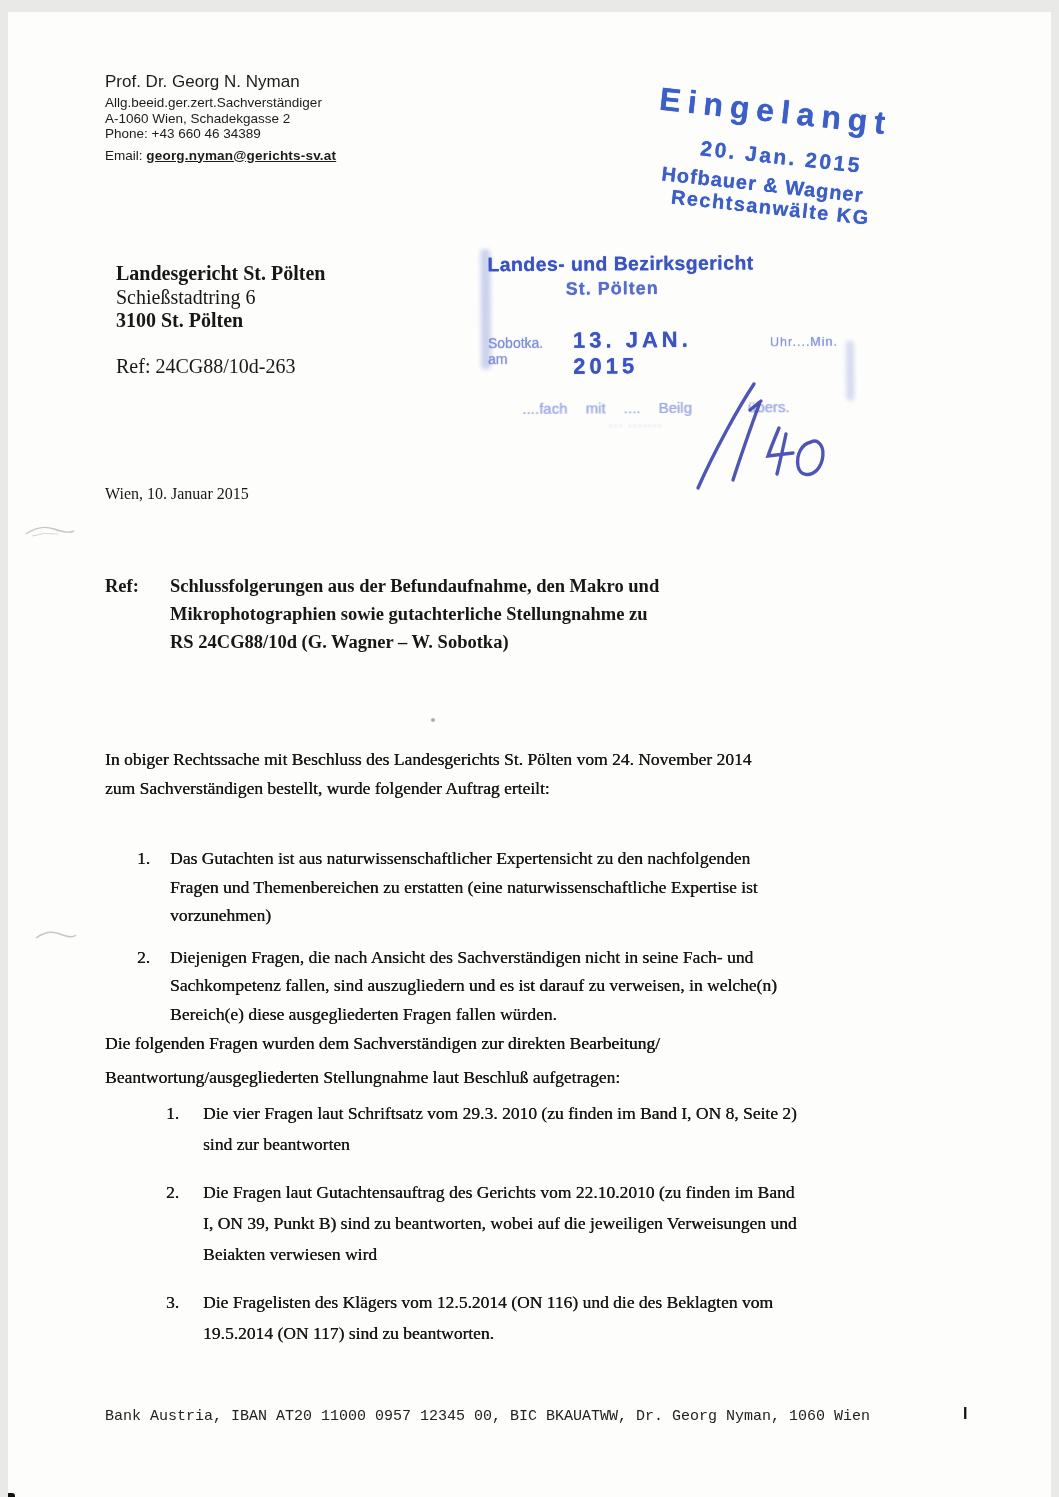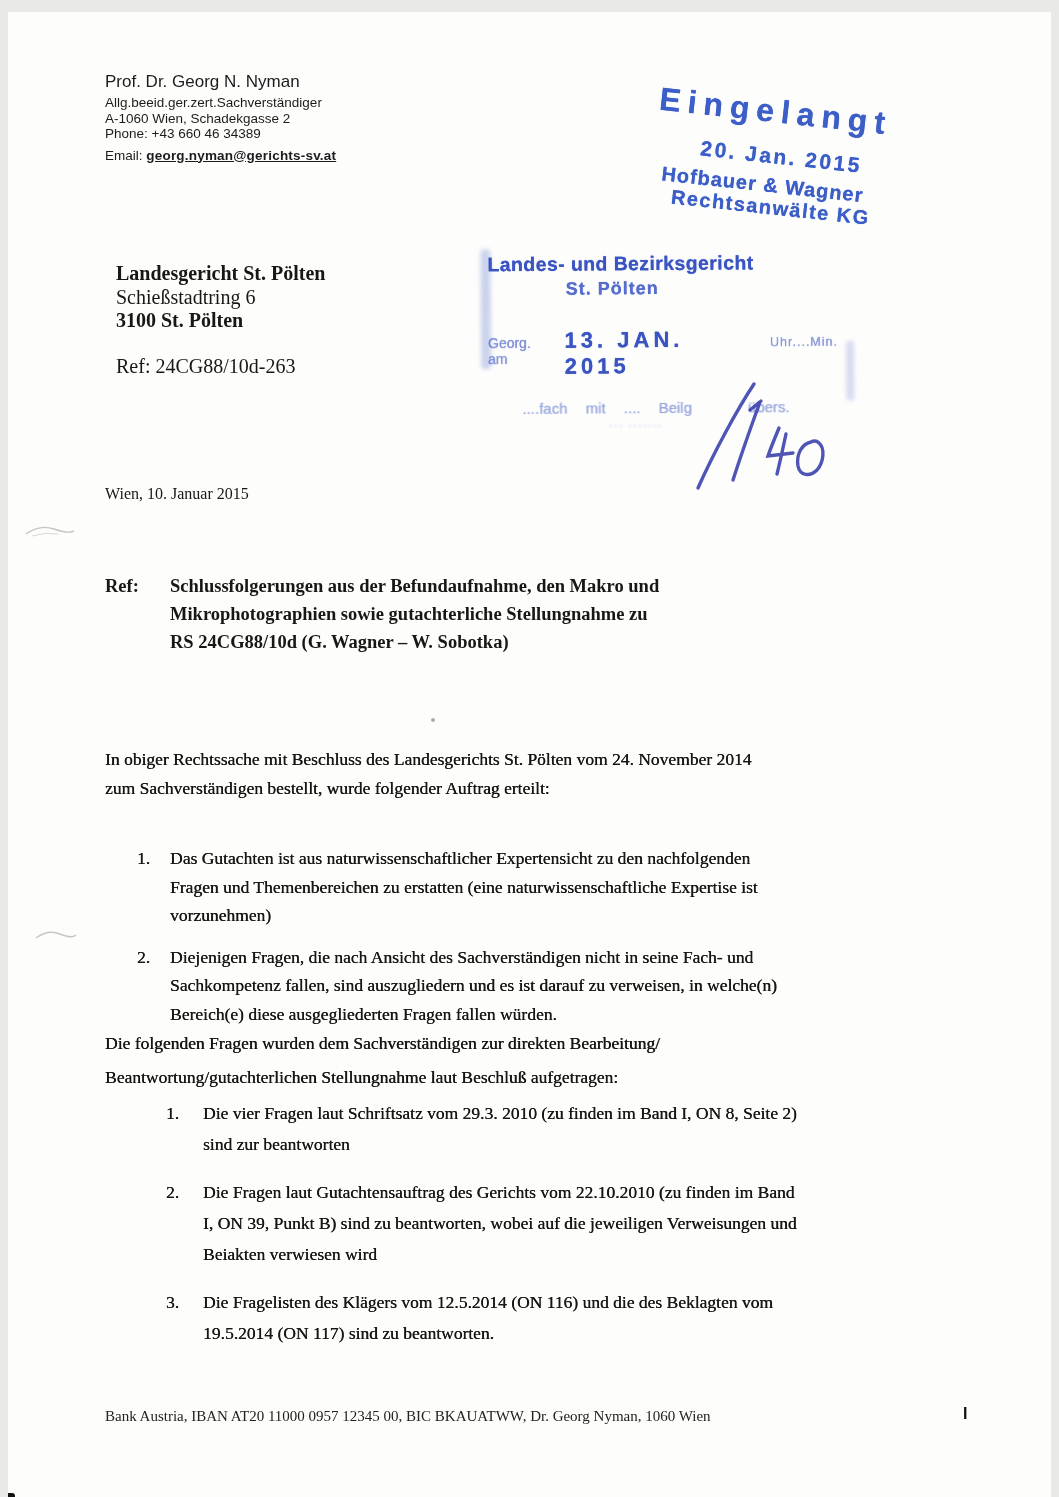--- a/index.html
+++ b/index.html
@@ -70,21 +70,21 @@
   .intro{left:97px;top:733px;line-height:29px;}
   .middle{left:97px;top:1014px;line-height:34px;}
   .list{position:absolute;font-size:17.5px;text-shadow:.3px 0 0 currentColor;}
   .list1{left:129px;top:832px;width:850px;line-height:28.5px;}
   .list2{left:158px;top:1086px;width:840px;line-height:31px;}
   .li{display:flex;margin-bottom:13px;}
   .list2 .li{margin-bottom:17px;}
   .li-num{flex:none;width:33px;}
   .list2 .li-num{width:37px;}
   
-  .footer{position:absolute;left:97px;top:1396px;font-family:Liberation Serif, serif;font-size:15px;color:#222;}
+  .footer{position:absolute;left:97px;top:1396px;font-family:Liberation Mono, monospace;font-size:15px;color:#222;}
   .pagenum{position:absolute;left:955px;top:1393px;font-family:"Liberation Sans",sans-serif;font-size:16px;font-weight:bold;color:#111;}
   
   .squiggle{position:absolute;opacity:.55;}
   .sq1{left:16px;top:510px;}
   .sq2{left:26px;top:916px;}
   .dot{position:absolute;left:423px;top:706px;width:4px;height:4px;border-radius:50%;background:#777;opacity:.6;}
   .scanline{position:absolute;left:0;top:1486px;width:1059px;height:2px;background:#161616;transform:rotate(-.08deg);}
   .scannick{position:absolute;left:0;top:1481px;width:7px;height:9px;background:#111;border-radius:0 3px 3px 0;}
 </style>
 </head>
@@ -116,21 +116,21 @@
     <div class="bold">3100 St. Pölten</div>
     <div class="ref">Ref: 24CG88/10d-263</div>
   </div>
 
   <div class="stamp2">
     <div class="st2-smudge"></div>
     <div class="st2-smudge2"></div>
     <div class="st2-line1">Landes- und Bezirksgericht</div>
     <div class="st2-line2">St. Pölten</div>
     <div class="st2-row">
-      <span class="st2-received">Georg. am</span>
+      <span class="st2-received">Sobotka. am</span>
       <span class="st2-date">13. JAN. 2015</span>
       <span class="st2-time">Uhr....Min.</span>
     </div>
     <div class="st2-note">
       <span>....fach mit .... Beilg</span>
       <span>übers.</span>
     </div>
     <div class="st2-note3">··· ·······</div>
   </div>
 
@@ -175,21 +175,21 @@
         <div class="li-lines">
           <div>Diejenigen Fragen, die nach Ansicht des Sachverständigen nicht in seine Fach- und</div>
           <div>Sachkompetenz fallen, sind auszugliedern und es ist darauf zu verweisen, in welche(n)</div>
           <div>Bereich(e) diese ausgegliederten Fragen fallen würden.</div>
         </div>
       </div>
     </div>
 
   <div class="para middle">
       <div>Die folgenden Fragen wurden dem Sachverständigen zur direkten Bearbeitung/</div>
-      <div>Beantwortung/gutachterlichen Stellungnahme laut Beschluß aufgetragen:</div>
+      <div>Beantwortung/ausgegliederten Stellungnahme laut Beschluß aufgetragen:</div>
     </div>
 
   <div class="list list2">
       <div class="li">
         <div class="li-num">1.</div>
         <div class="li-lines">
           <div>Die vier Fragen laut Schriftsatz vom 29.3. 2010 (zu finden im Band I, ON 8, Seite 2)</div>
           <div>sind zur beantworten</div>
         </div>
       </div>

